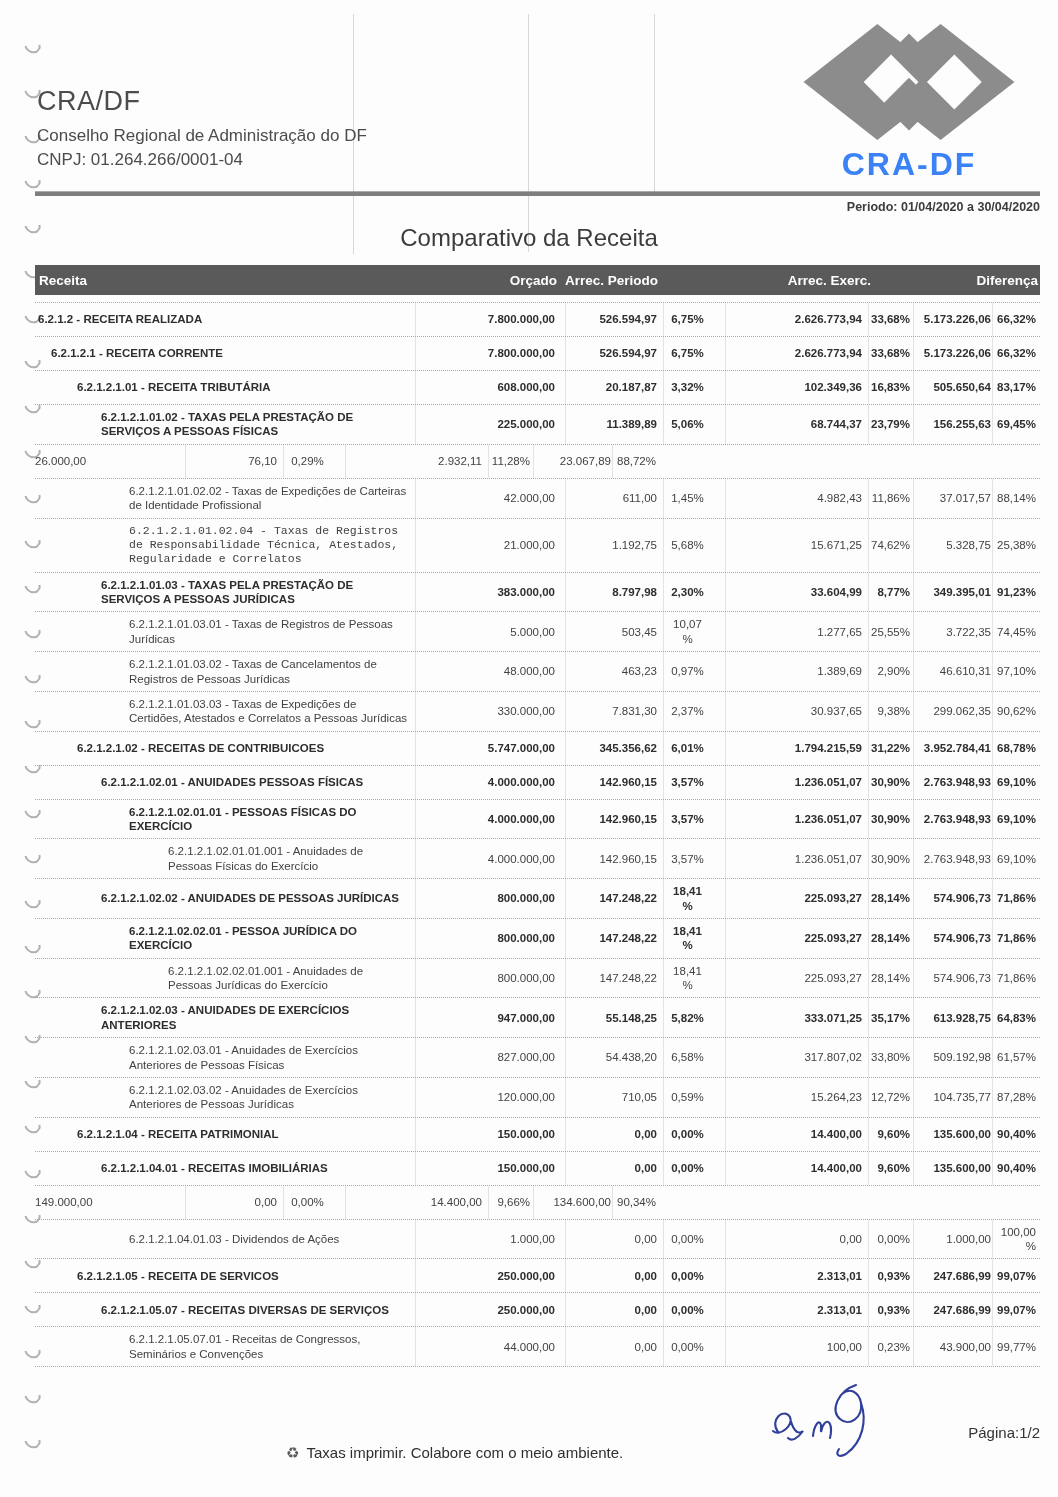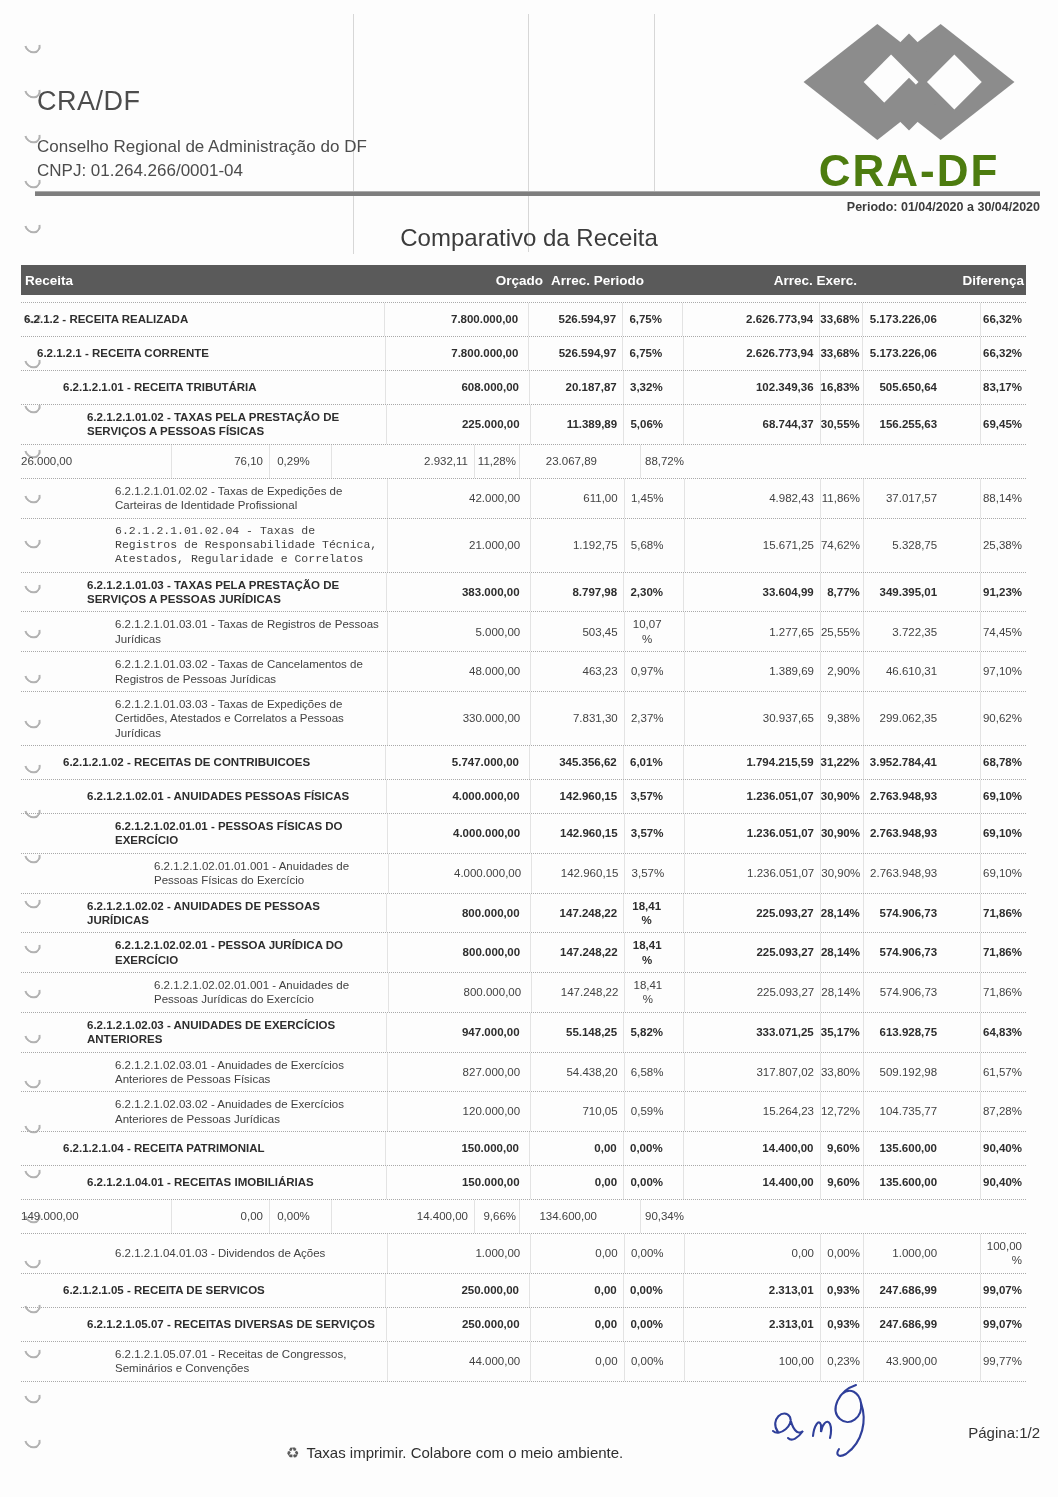--- a/index.html
+++ b/index.html
@@ -14,35 +14,35 @@
     position:absolute; left:24px; width:17px; height:15px;
     border:2px solid #999; border-radius:50%;
     border-right-color:transparent; border-bottom-color:transparent;
     transform:rotate(215deg); opacity:.75;
   }
   .vline { position:absolute; width:1px; background:#d7d7d7; }
 
   
   .org-block { position:absolute; left:37px; top:86px; }
   .org-abbrev { font-size:27px; color:#4c4c4c; letter-spacing:.5px; }
-  .org-name   { font-size:17px; color:#4c4c4c; margin-top:20px; }
+  .org-name   { font-size:17px; color:#4c4c4c; margin-top:9px; }
   .org-cnpj   { font-size:17px; color:#4c4c4c; margin-top:4px; }
 
   .logo { position:absolute; left:778px; top:24px; width:262px; text-align:center; }
-  .logo-text { font-size:44px; font-weight:bold; color:#4d7c0f; letter-spacing:2px; margin-top:2px; }
+  .logo-text { font-size:32px; font-weight:bold; color:#3b82f6; letter-spacing:2px; margin-top:2px; }
 
   .rule { position:absolute; left:35px; top:191px; width:1005px; height:5px;
           background:#7e7e7e; border-top:1px solid #aaa; }
   .period { position:absolute; right:18px; top:200px; font-size:12.5px; font-weight:bold; color:#3c3c3c; }
 
   .doc-title { position:absolute; left:0; top:224px; width:100%; text-align:center;
                font-size:24px; color:#3c3c3c; }
 
   
-  .rtable { position:absolute; left:21px; top:265px; width:1005px; }
+  .rtable { position:absolute; left:35px; top:265px; width:1005px; }
   .thead { display:flex; background:#5a5a5a; color:#fff; font-weight:bold;
            font-size:13.5px; height:30px; align-items:center; }
   .h0 { width:380px; padding-left:4px; }
   .h1 { width:150px; text-align:right; padding-right:8px; }
   .h2 { width:160px; text-align:left; padding-right:6px; }
   .h3 { width:170px; text-align:right; padding-right:24px; }
   .h4 { width:145px; text-align:right; padding-right:2px; }
 
   .tbody { margin-top:7px; border-top:1px dotted #ababab; }
   .trow { display:flex; align-items:center; min-height:34px;
@@ -51,21 +51,21 @@
   .trow > div { padding-top:5px; padding-bottom:5px; }
   .trow > div + div { border-left:1px solid #e3e3e3; align-self:stretch;
                       display:flex; align-items:center; }
   .c0 { width:380px; padding-right:6px; }
   .c1 { width:150px; justify-content:flex-end; padding-right:10px; }
   .c2 { width:98px;  justify-content:flex-end; padding-right:6px; }
   .c3 { width:62px;  justify-content:center;  padding-left:4px; padding-right:18px; text-align:center; }
   .c4 { width:143px; justify-content:flex-end; padding-right:6px; }
   .c5 { width:45px;  justify-content:flex-end; padding-right:3px; text-align:right; }
   .c6 { width:79px;  justify-content:flex-end; padding-right:1px; }
-  .c7 { width:48px;  justify-content:flex-end; padding-right:4px; text-align:right;margin-left:42px; }
+  .c7 { width:48px;  justify-content:flex-end; padding-right:4px; text-align:right; }
 
   
   .pagenum { position:absolute; right:18px; top:1424px; font-size:15px; color:#333; }
   .eco { position:absolute; left:286px; top:1444px; font-size:15px; color:#2f2f2f; }
   .eco-icon { color:#5a5a5a; font-size:15px; margin-right:7px; }
   .signature { position:absolute; left:768px; top:1380px; }
 </style>
 </head>
 <body>
 
@@ -169,21 +169,21 @@
           <div class="c5">16,83%</div>
           <div class="c6">505.650,64</div>
           <div class="c7">83,17%</div>
         </div>
         <div class="trow bold">
           <div class="c0" style="padding-left: 66px;">6.2.1.2.1.01.02 - TAXAS PELA PRESTAÇÃO DE SERVIÇOS A PESSOAS FÍSICAS</div>
           <div class="c1">225.000,00</div>
           <div class="c2">11.389,89</div>
           <div class="c3">5,06%</div>
           <div class="c4">68.744,37</div>
-          <div class="c5">30,55%</div>
+          <div class="c5">23,79%</div>
           <div class="c6">156.255,63</div>
           <div class="c7">69,45%</div>
         </div>
         <div class="trow">
           <div class="c1">26.000,00</div>
           <div class="c2">76,10</div>
           <div class="c3">0,29%</div>
           <div class="c4">2.932,11</div>
           <div class="c5">11,28%</div>
           <div class="c6">23.067,89</div>

